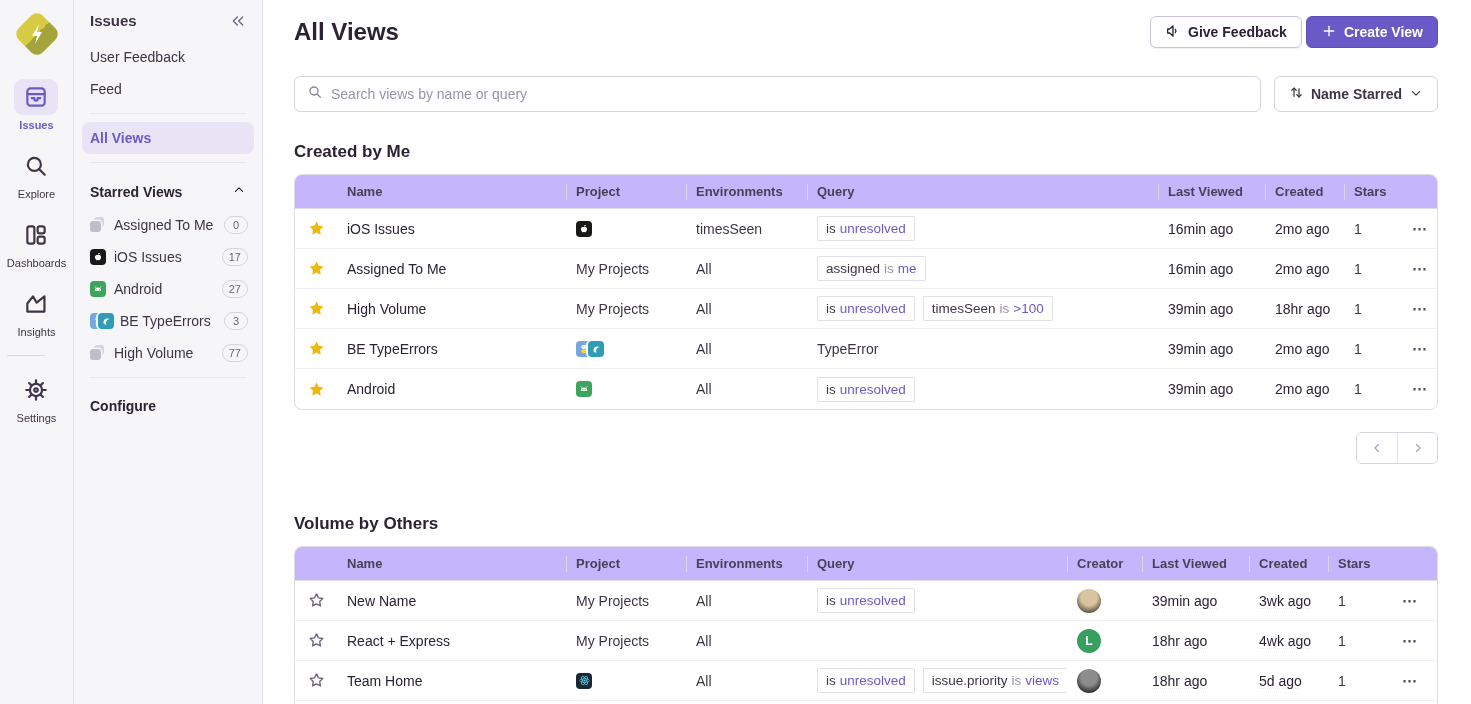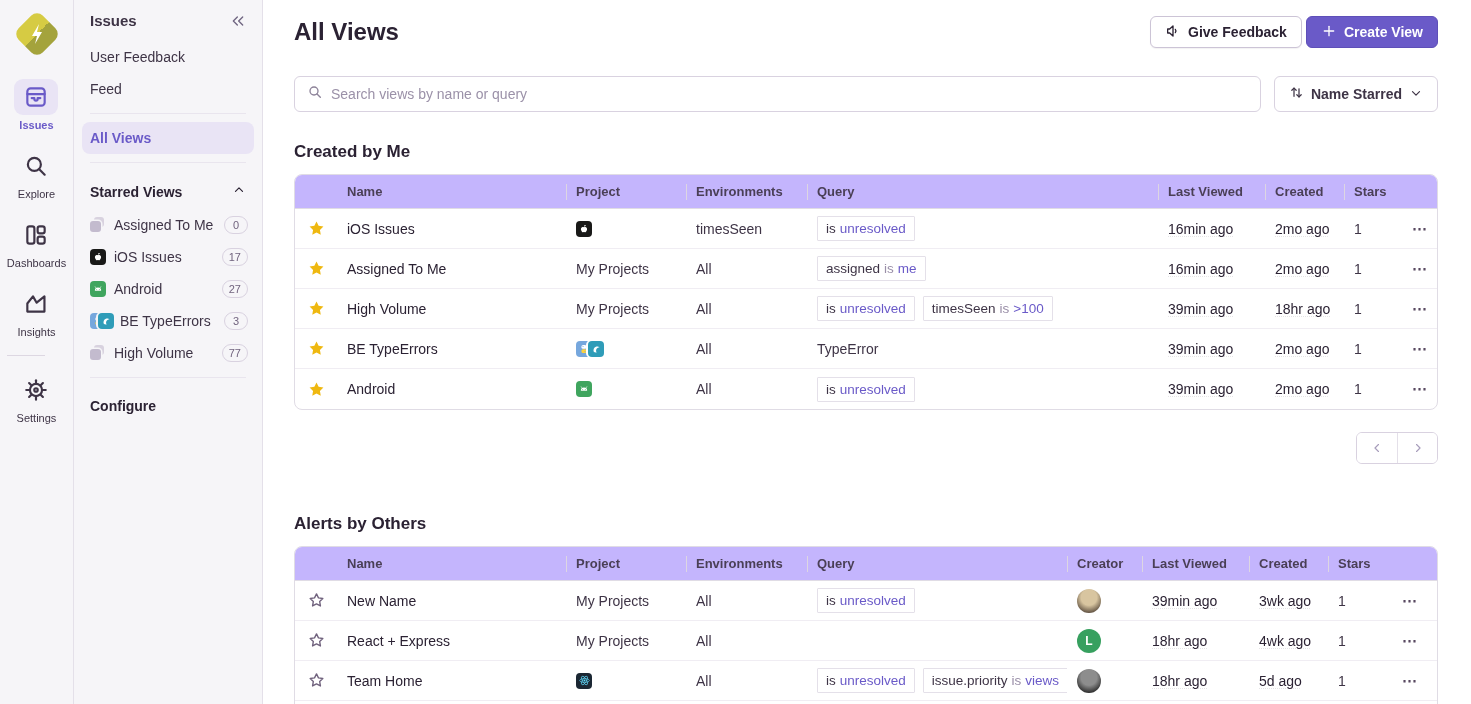--- a/index.html
+++ b/index.html
@@ -503,21 +503,21 @@
           <button id="pager-next-slot">
               <svg width="14" height="14" viewBox="0 0 24 24" fill="none" stroke="currentColor" stroke-width="2" stroke-linecap="round" stroke-linejoin="round">
                 <polyline points="9.5,6 15.5,12 9.5,18"></polyline>
               </svg>
             </button>
         </div>
       </div>
     </section>
 
     <section id="section-others">
-      <h2 class="section-title">Alerts by Others</h2>
+      <h2 class="section-title">Volume by Others</h2>
       <div class="tbl" id="table-others">
           <div class="trow thead g-ot">
             <div class="th"></div>
             <div class="th">Name</div>
             <div class="th sep">Project</div>
             <div class="th sep">Environments</div>
             <div class="th sep">Query</div>
             <div class="th sep">Creator</div>
             <div class="th sep">Last Viewed</div>
             <div class="th sep">Created</div>

